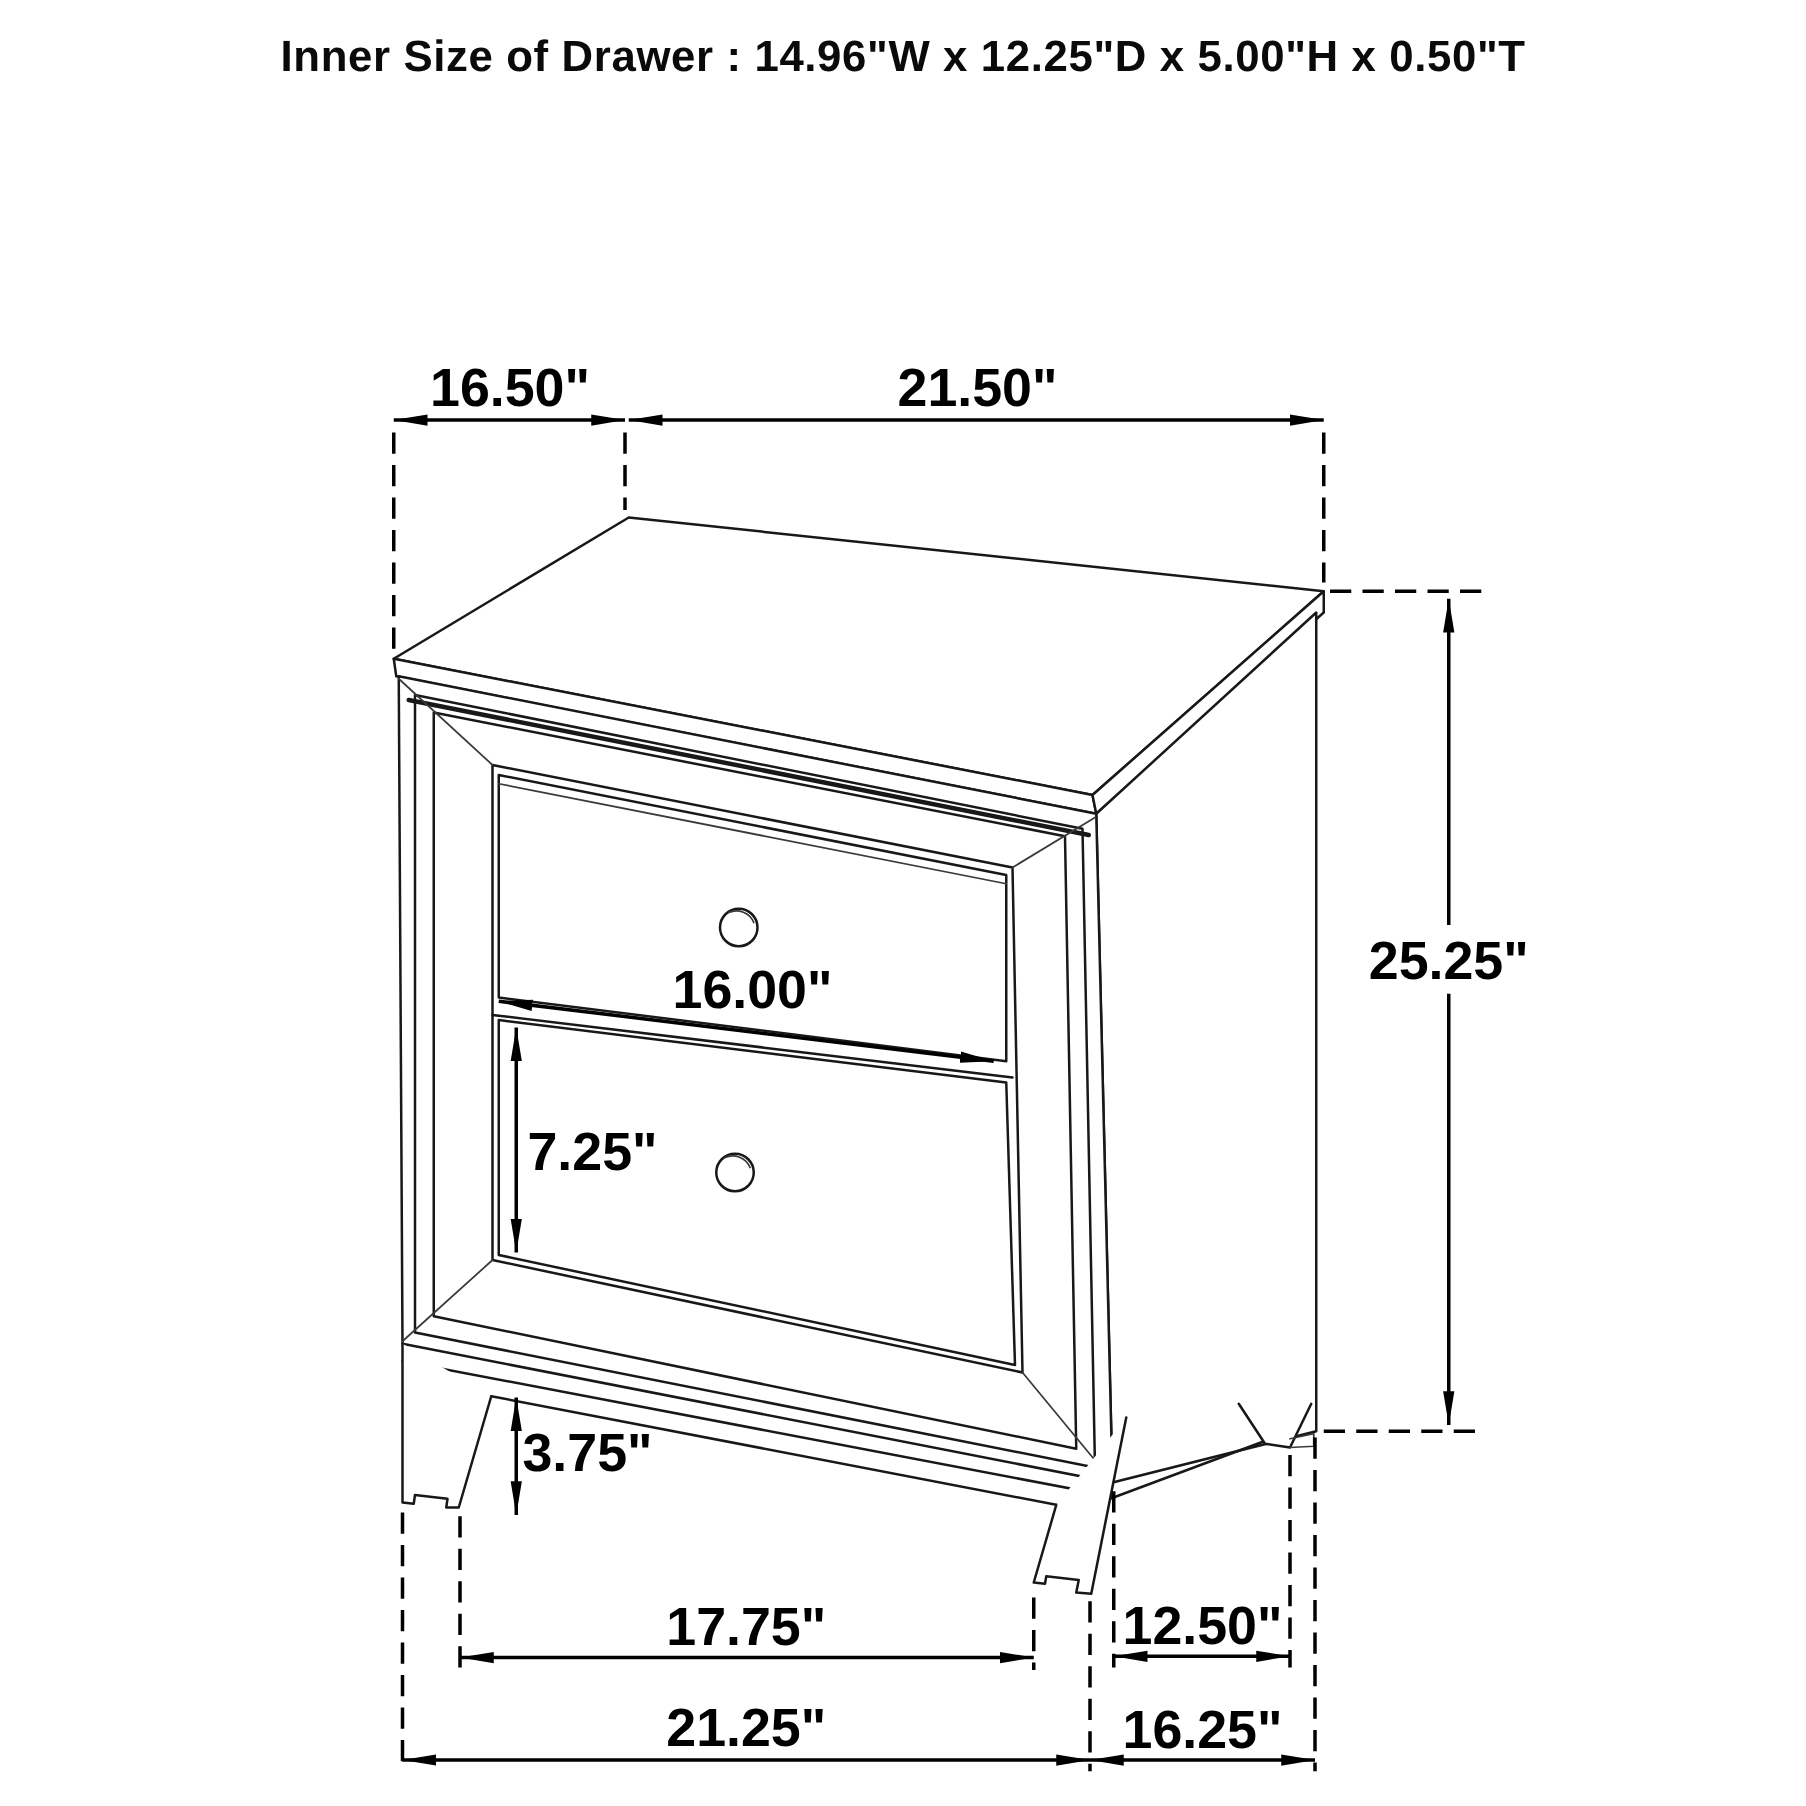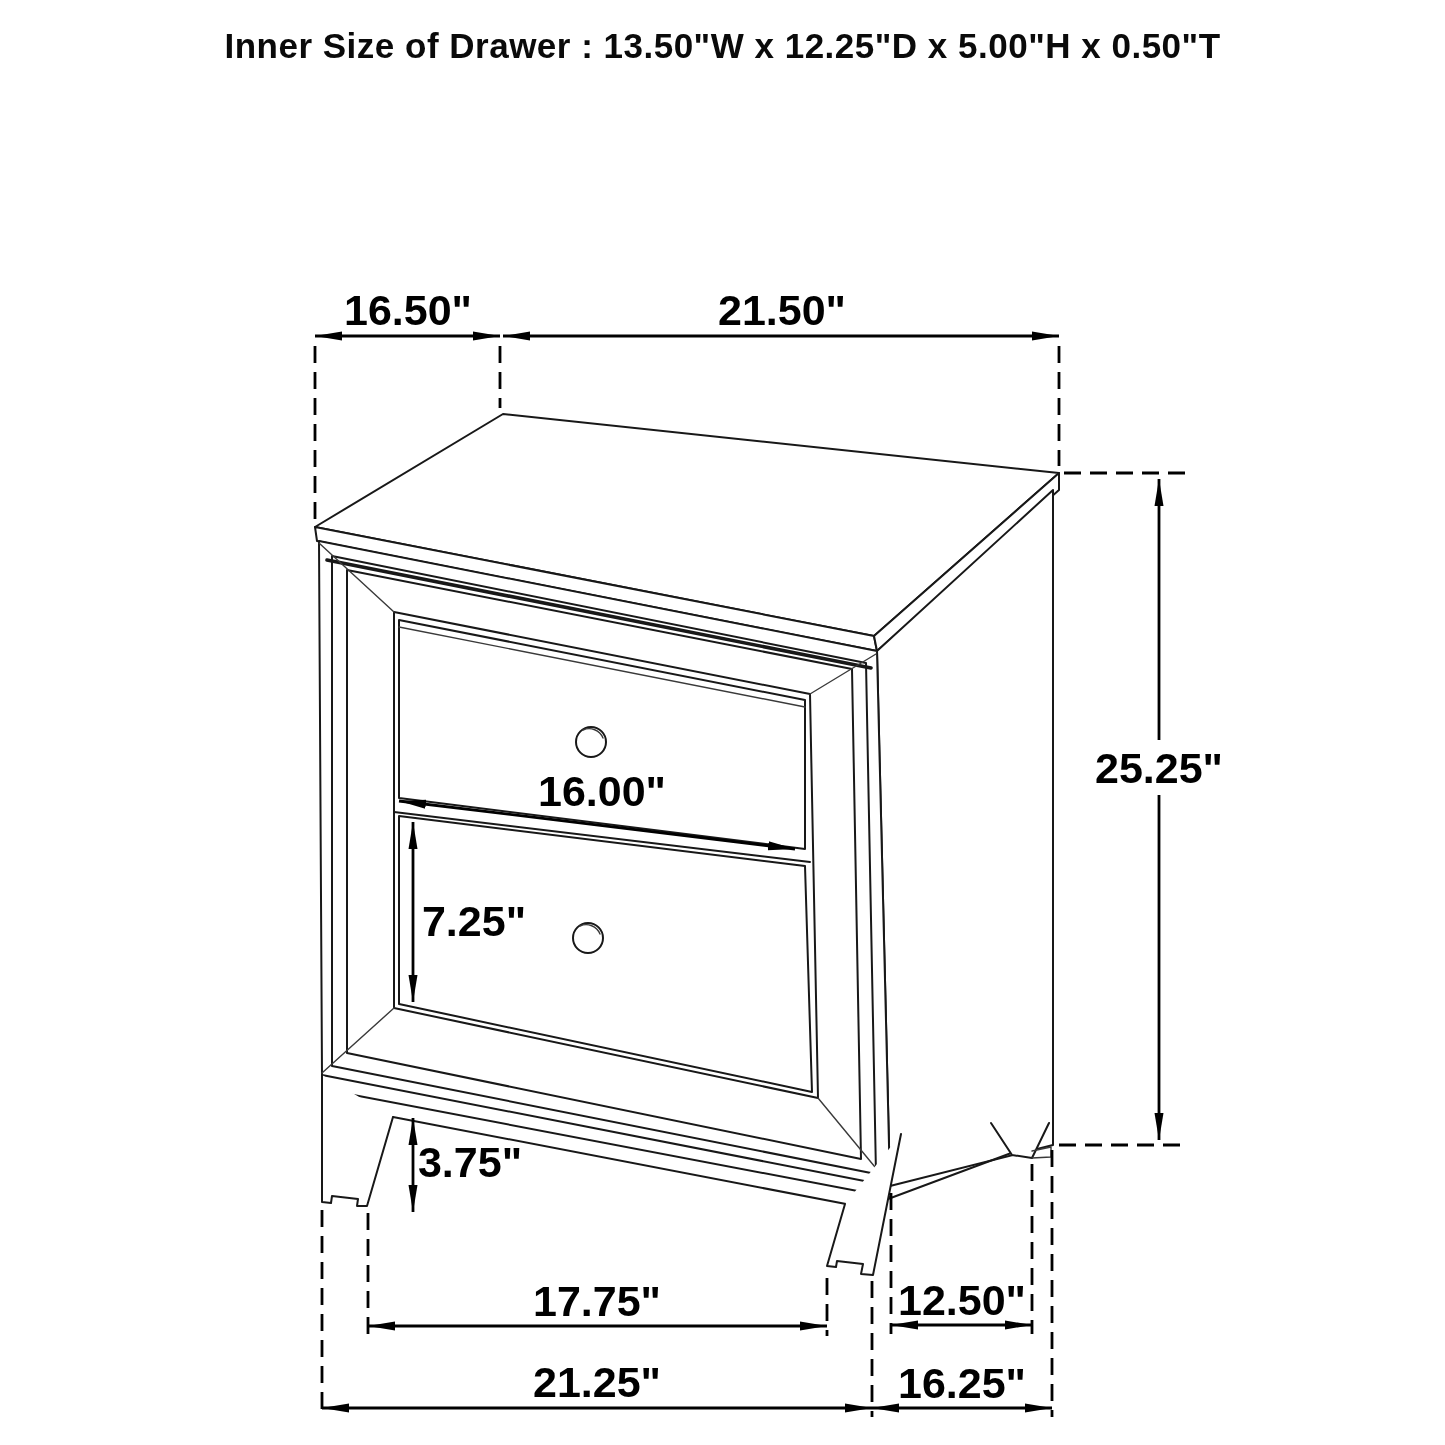--- a/index.html
+++ b/index.html
@@ -14,21 +14,21 @@
   .bold{stroke-width:3.6;}
   .dim{stroke:#000;stroke-width:2.8;fill:none;}
   .dash{stroke:#000;stroke-width:2.8;fill:none;stroke-dasharray:17 9;}
   .lbl{font-family:"Liberation Sans",sans-serif;font-size:43px;font-weight:bold;
        fill:#000;text-anchor:middle;}
 </style>
 </head>
 <body>
 
 <div class="page">
-  <div class="title">Inner Size of Drawer : 13.50"W x 12.25"D x 5.00"H x 0.50"T</div>
+  <div class="title">Inner Size of Drawer : 14.96"W x 12.25"D x 5.00"H x 0.50"T</div>
 
   <svg width="1445" height="1445" viewBox="0 0 1445 1445">
     <defs>
       <marker id="arr" markerUnits="userSpaceOnUse" markerWidth="30" markerHeight="12" refX="27" refY="6" orient="auto-start-reverse">
         <path d="M0,1.5 L27,6 L0,10.5 Z" fill="#000"></path>
       </marker>
     </defs>
 
     <g>
 

